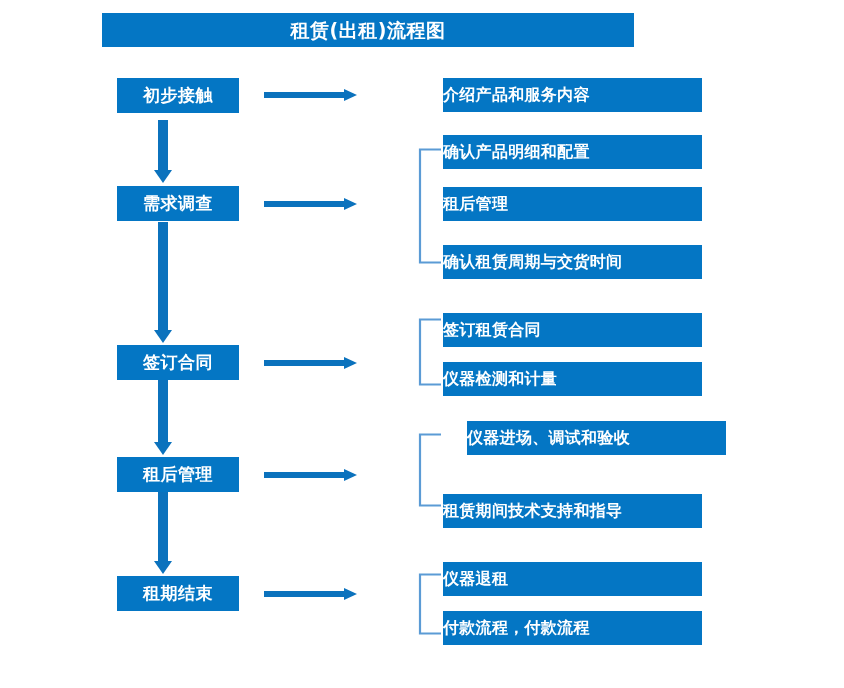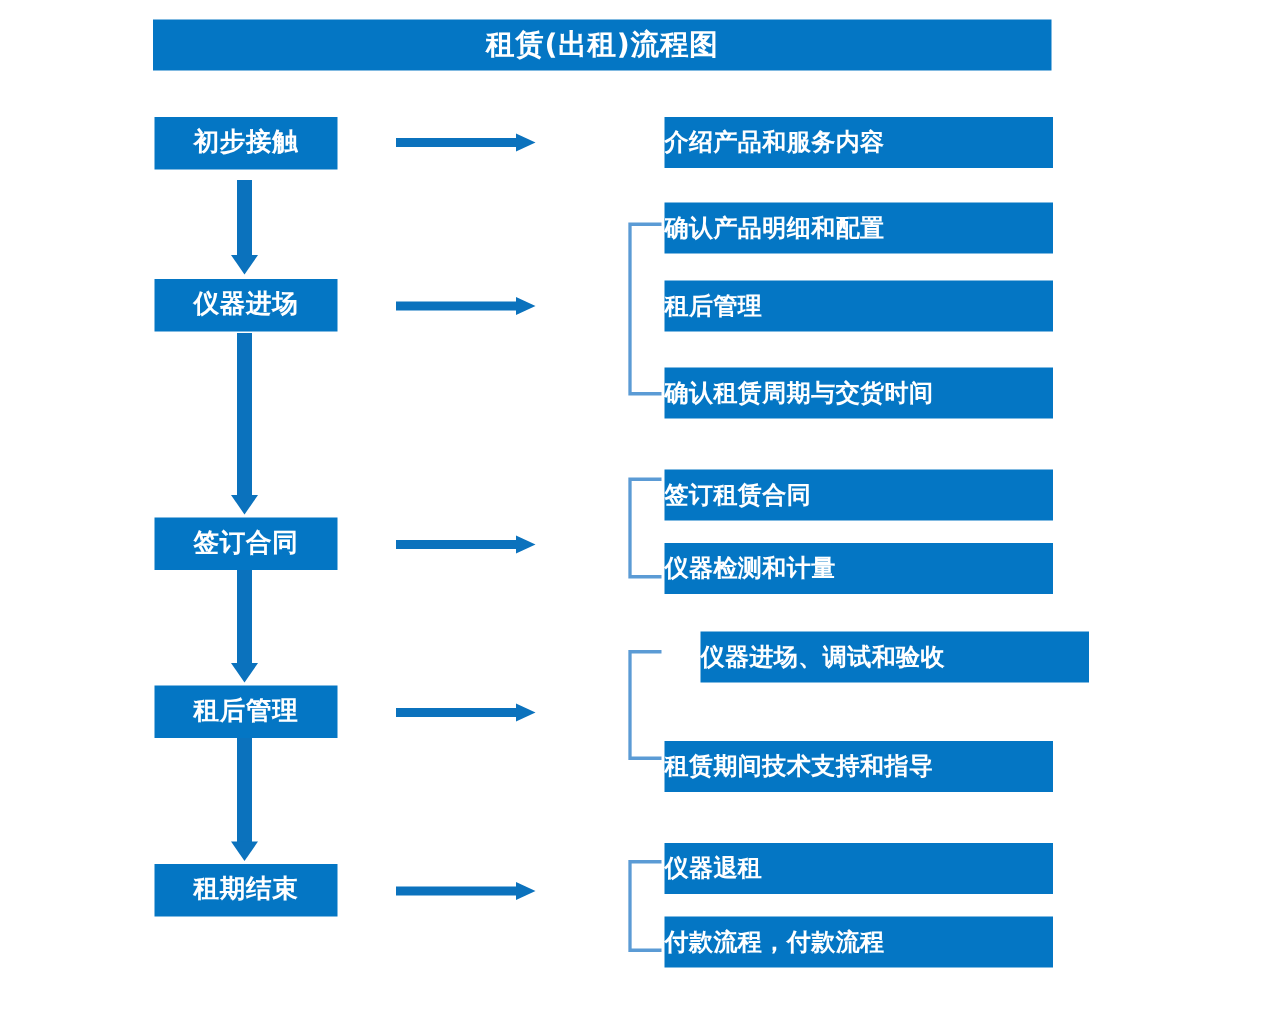--- a/index.html
+++ b/index.html
@@ -21,39 +21,39 @@
     top: 0;
     width: 844px;
     height: 688px;
   }
 
   
   .title-bar {
     position: absolute;
     left: 102px;
     top: 13px;
-    width: 599px;
+    width: 532px;
     height: 34px;
     background: #0476c4;
     display: flex;
     align-items: center;
     justify-content: center;
   }
   .title-bar .title-text {
     color: #ffffff;
     font-size: 19px;
     font-weight: bold;
     letter-spacing: 0.5px;
     line-height: 1;
   }
 
   
   .stage-box {
     position: absolute;
-    left: 103px;
+    left: 117px;
     width: 122px;
     height: 35px;
     background: #0476c4;
     display: flex;
     align-items: center;
     justify-content: center;
   }
   .stage-box .stage-label {
     color: #ffffff;
     font-size: 17px;
@@ -112,21 +112,21 @@
 <div id="canvas">
 
   <div class="title-bar">
     <span class="title-text">租赁(出租)流程图</span>
   </div>
 
   <div class="stage-box" style="top:78px;">
     <span class="stage-label">初步接触</span>
   </div>
   <div class="stage-box" style="top:186px;">
-    <span class="stage-label">仪器进场</span>
+    <span class="stage-label">需求调查</span>
   </div>
   <div class="stage-box" style="top:345px;">
     <span class="stage-label">签订合同</span>
   </div>
   <div class="stage-box" style="top:457px;">
     <span class="stage-label">租后管理</span>
   </div>
   <div class="stage-box" style="top:576px;">
     <span class="stage-label">租期结束</span>
   </div>

